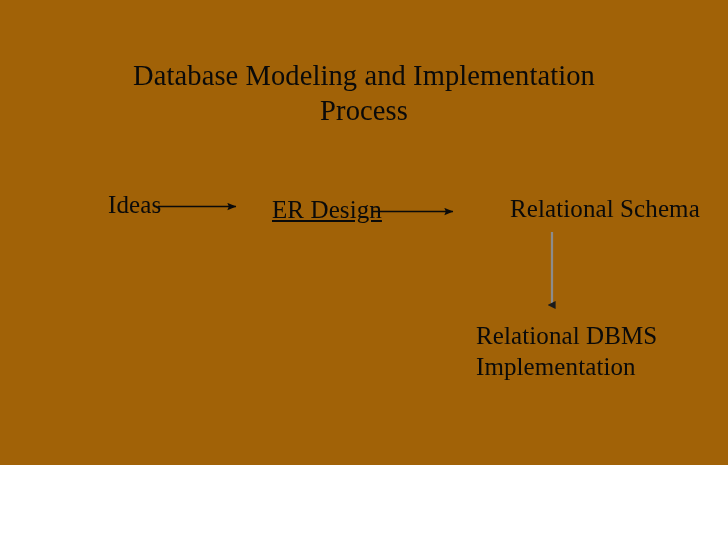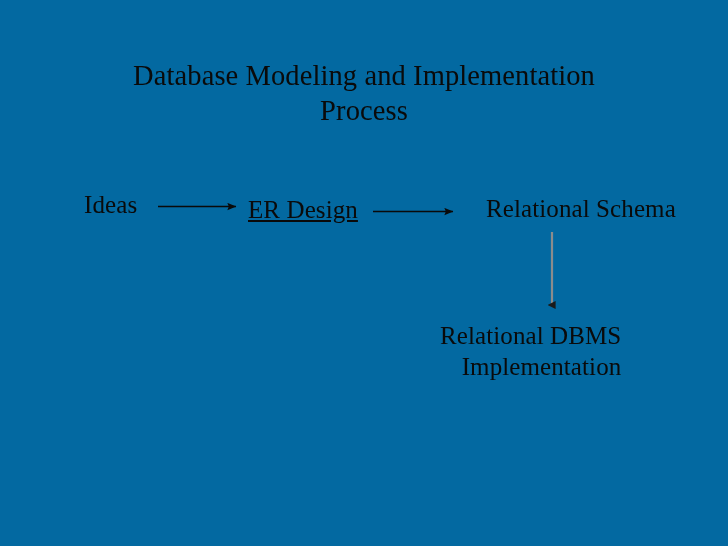--- a/index.html
+++ b/index.html
@@ -8,22 +8,22 @@
     padding: 0;
     background: #ffffff;
   }
   body {
     font-family: "Liberation Serif", "DejaVu Serif", serif;
     color: #000000;
   }
   #slide {
     position: relative;
     width: 728px;
-    height: 546px;
-    background: #0369a1;
+    height: 465px;
+    background: #a16207;
     overflow: hidden;
   }
 
   
   #slide-title {
     position: absolute;
     left: 64px;
     top: 58px;
     width: 600px;
     text-align: center;
@@ -42,25 +42,26 @@
     width: 728px;
     height: 546px;
   }
   .node-label {
     position: absolute;
     font-size: 25px;
     line-height: 30.5px;
     color: #0a0a0a;
     white-space: pre-line;
     letter-spacing: 0.1px;
+    margin-left: 24px;
   }
   #node-ideas      { left: 84px;  top: 190px; }
   #node-er-design  { left: 248px; top: 195px; text-decoration: underline; }
   #node-relational-schema { left: 486px; top: 194px; }
-  #node-dbms-impl  { left: 440px; top: 321px; text-align: right; }
+  #node-dbms-impl  { left: 452px; top: 321px; }
 
   #connectors {
     position: absolute;
     left: 0;
     top: 0;
     width: 728px;
     height: 546px;
     pointer-events: none;
   }
 </style>

